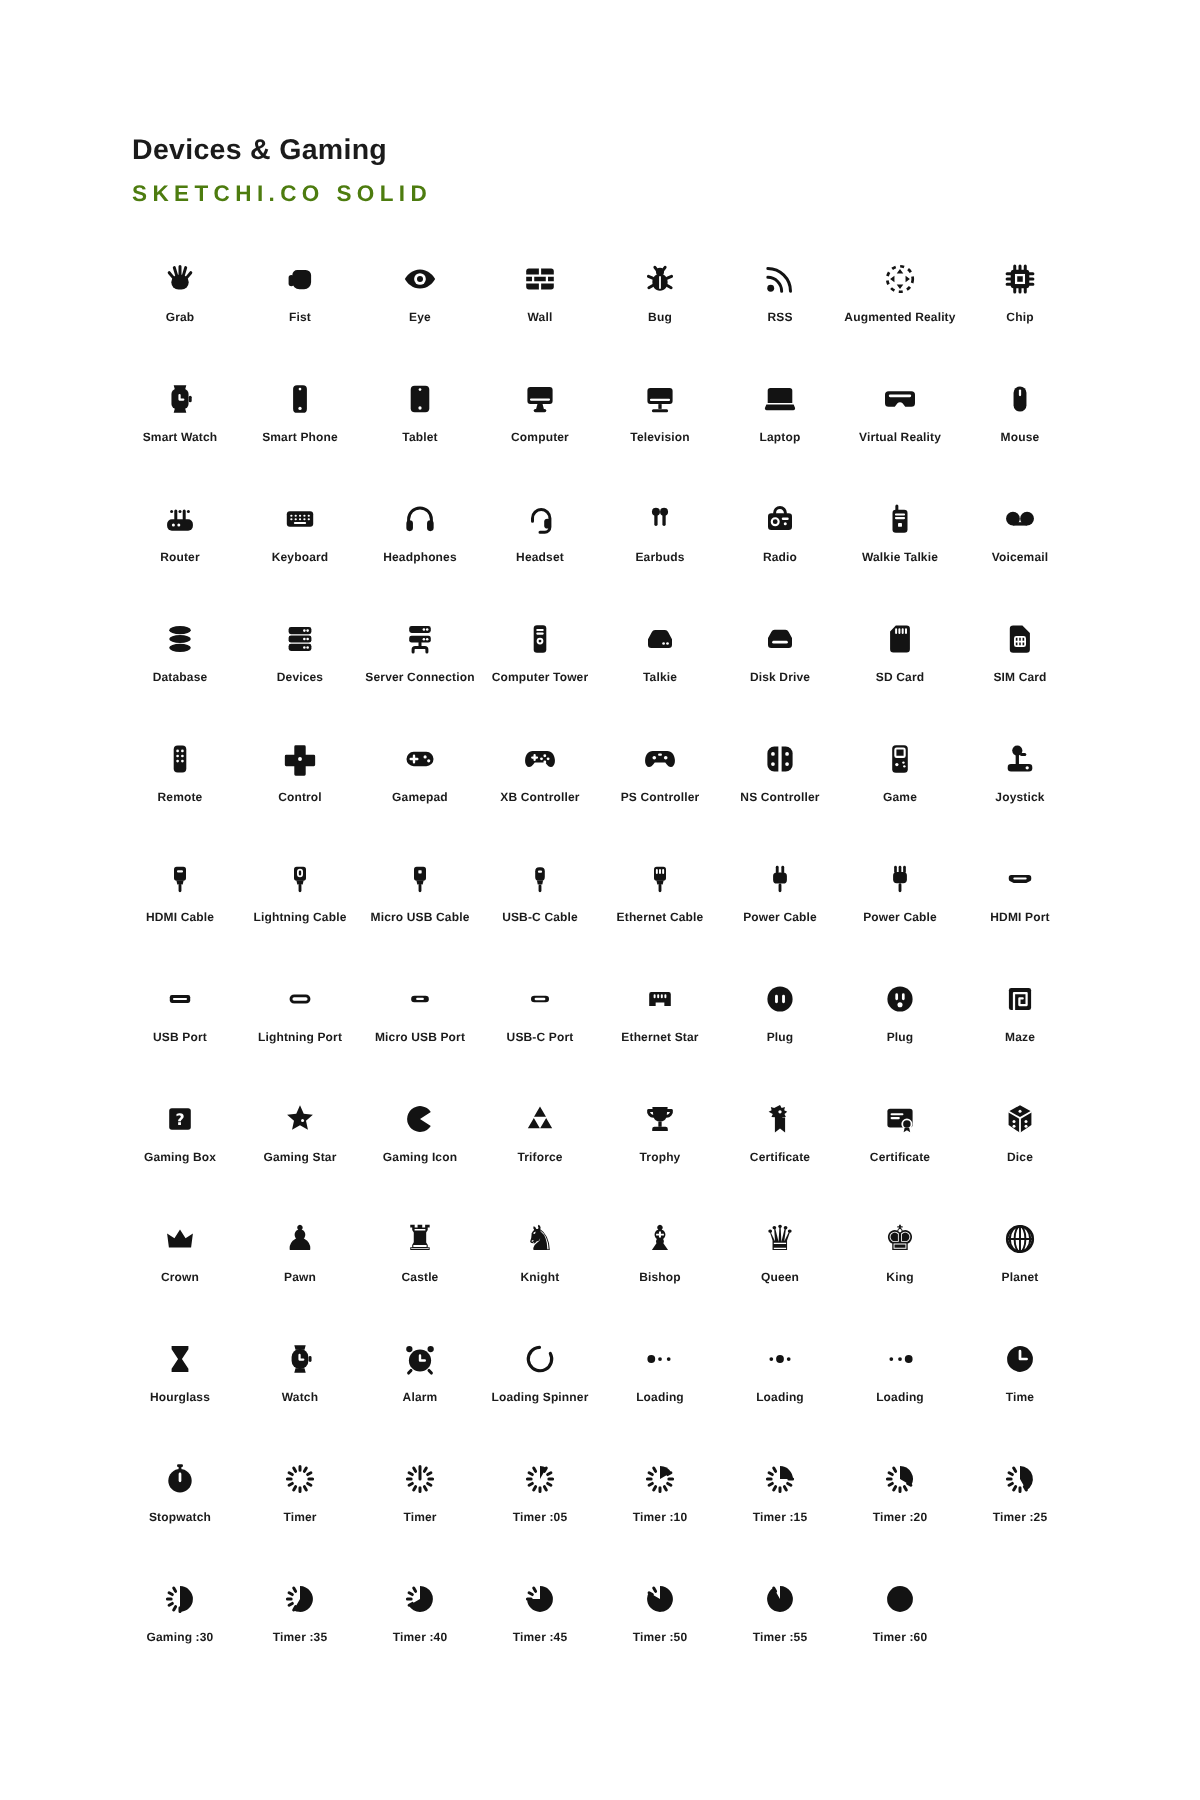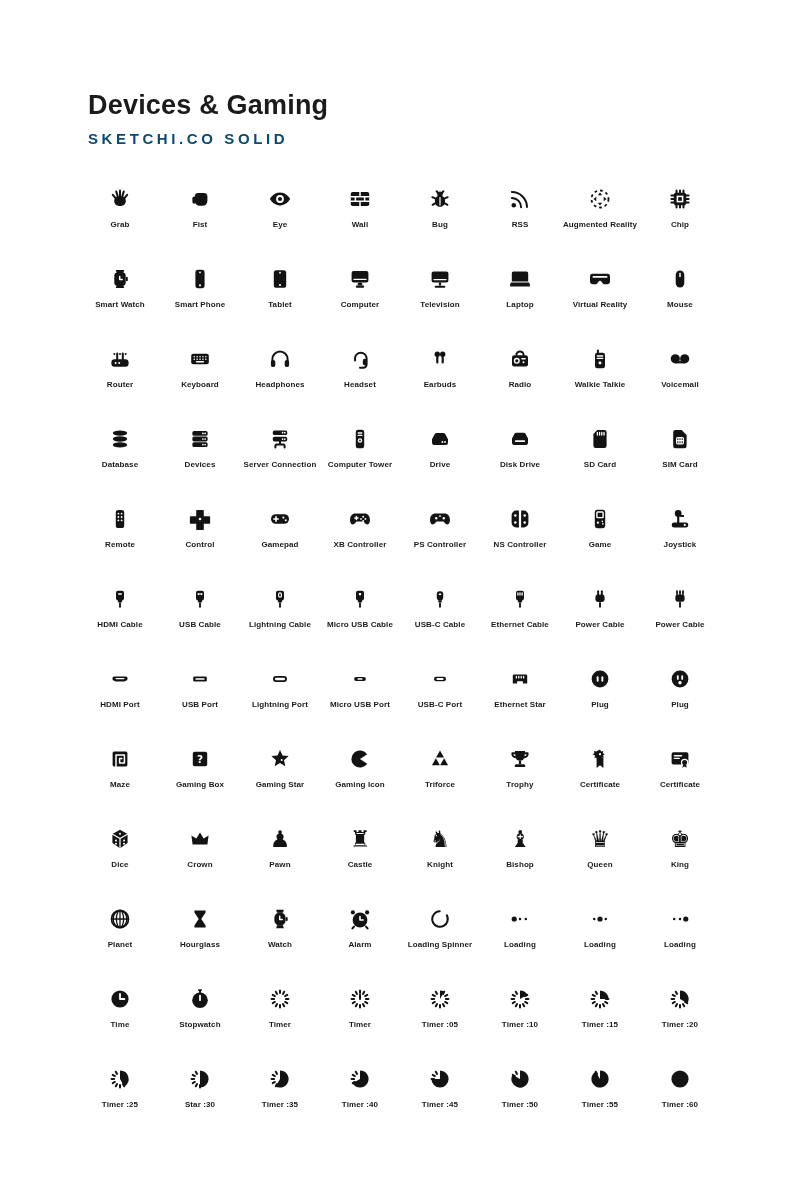--- a/index.html
+++ b/index.html
@@ -1,21 +1,21 @@
 <!DOCTYPE html>
 <html><head>
 <meta charset="utf-8">
 <style>
   html,body{margin:0;padding:0}
   body{width:800px;height:1200px;background:#ffffff;position:relative;
        font-family:"Liberation Sans",sans-serif;color:#1b1b1b;overflow:hidden}
   .header{position:absolute;left:88px;top:90px}
-  .title{font-size:27px;font-weight:800;letter-spacing:.2px;color:#1b1b1b;margin:0}
-  .subtitle{font-size:15px;font-weight:700;letter-spacing:3.6px;color:#0c4a6e;margin-top:9px}
-  .grid{position:absolute;left:80px;top:163px;width:640px;
+  .title{font-size:19px;font-weight:800;letter-spacing:.2px;color:#1b1b1b;margin:0}
+  .subtitle{font-size:15px;font-weight:700;letter-spacing:3.6px;color:#4d7c0f;margin-top:9px}
+  .grid{position:absolute;left:80px;top:150px;width:640px;
         display:grid;grid-template-columns:repeat(8,80px);grid-auto-rows:80px}
   .cell{display:flex;flex-direction:column;align-items:center;padding-top:24px;box-sizing:border-box}
   .glyph{width:24px;height:24px}
   .glyph svg{display:block}
   .label{font-size:8px;font-weight:700;letter-spacing:.1px;margin-top:9px;white-space:nowrap;color:#1b1b1b}
   .chess{display:block;width:24px;height:24px;font-family:"DejaVu Sans",sans-serif;
          font-size:23px;line-height:24px;text-align:center;color:#131313}
   .sk{fill:none;stroke:#131313;stroke-width:2;stroke-linecap:round;stroke-linejoin:round}
   .wf{fill:#fff;stroke:none}
   .wk{fill:none;stroke:#fff;stroke-linecap:round;stroke-linejoin:round}
@@ -328,21 +328,21 @@
       <div class="label">Computer Tower</div>
     </div>
     <div class="cell">
       <div class="glyph">
         <svg viewBox="0 0 24 24" width="24" height="24" fill="#131313">
           <path d="M4 12.2l2.6-4.9A2.4 2.4 0 0 1 8.7 6h6.6a2.4 2.4 0 0 1 2.1 1.3l2.6 4.9v3.6a2.2 2.2 0 0 1-2.2 2.2H6.2A2.2 2.2 0 0 1 4 15.8z"></path>
           <circle class="wf" cx="14.4" cy="15" r=".9"></circle>
           <circle class="wf" cx="17" cy="15" r=".9"></circle>
         </svg>
       </div>
-      <div class="label">Drive</div>
+      <div class="label">Talkie</div>
     </div>
     <div class="cell">
       <div class="glyph">
         <svg viewBox="0 0 24 24" width="24" height="24" fill="#131313">
           <path d="M4 11.4l2.3-4.3a2.4 2.4 0 0 1 2.1-1.3h7.2a2.4 2.4 0 0 1 2.1 1.3l2.3 4.3v4.4a2.2 2.2 0 0 1-2.2 2.2H6.2A2.2 2.2 0 0 1 4 15.8z"></path>
           <rect class="wf" x="6.8" y="13.2" width="10.4" height="1.8" rx=".9"></rect>
         </svg>
       </div>
       <div class="label">Disk Drive</div>
     </div>
@@ -482,32 +482,20 @@
         </svg>
       </div>
       <div class="label">HDMI Cable</div>
     </div>
     <div class="cell">
       <div class="glyph">
         <svg viewBox="0 0 24 24" width="24" height="24" fill="#131313">
           <rect x="8" y="3.8" width="8" height="9.4" rx="1.8"></rect>
           <path d="M9.6 13h4.8l-.6 2.6h-3.6z"></path>
           <rect x="11.05" y="15.4" width="1.9" height="5.4" rx=".95"></rect>
-          <rect class="wf" x="9.7" y="6.1" width="1.9" height="1.9"></rect>
-          <rect class="wf" x="12.4" y="6.1" width="1.9" height="1.9"></rect>
-        </svg>
-      </div>
-      <div class="label">USB Cable</div>
-    </div>
-    <div class="cell">
-      <div class="glyph">
-        <svg viewBox="0 0 24 24" width="24" height="24" fill="#131313">
-          <rect x="8" y="3.8" width="8" height="9.4" rx="1.8"></rect>
-          <path d="M9.6 13h4.8l-.6 2.6h-3.6z"></path>
-          <rect x="11.05" y="15.4" width="1.9" height="5.4" rx=".95"></rect>
           <rect x="10.6" y="5.8" width="2.8" height="4.4" rx="1.4" fill="none" stroke="#fff" stroke-width="1.2"></rect>
         </svg>
       </div>
       <div class="label">Lightning Cable</div>
     </div>
     <div class="cell">
       <div class="glyph">
         <svg viewBox="0 0 24 24" width="24" height="24" fill="#131313">
           <rect x="8" y="3.8" width="8" height="9.4" rx="1.8"></rect>
           <path d="M9.6 13h4.8l-.6 2.6h-3.6z"></path>
@@ -935,21 +923,21 @@
       </div>
       <div class="label">Timer :25</div>
     </div>
     <div class="cell">
       <div class="glyph">
         <svg viewBox="0 0 24 24" width="24" height="24" fill="#131313">
           <path d="M12.00 17.90L12.00 20.40M9.05 17.11L7.80 19.27M6.89 14.95L4.73 16.20M6.10 12.00L3.60 12.00M6.89 9.05L4.73 7.80M9.05 6.89L7.80 4.73" fill="none" stroke="#131313" stroke-width="2" stroke-linecap="round"></path>
           <path d="M12 12L12 3.4A8.6 8.6 0 0 1 12.00 20.60z"></path>
         </svg>
       </div>
-      <div class="label">Star :30</div>
+      <div class="label">Gaming :30</div>
     </div>
     <div class="cell">
       <div class="glyph">
         <svg viewBox="0 0 24 24" width="24" height="24" fill="#131313">
           <path d="M9.05 17.11L7.80 19.27M6.89 14.95L4.73 16.20M6.10 12.00L3.60 12.00M6.89 9.05L4.73 7.80M9.05 6.89L7.80 4.73" fill="none" stroke="#131313" stroke-width="2" stroke-linecap="round"></path>
           <path d="M12 12L12 3.4A8.6 8.6 0 1 1 7.70 19.45z"></path>
         </svg>
       </div>
       <div class="label">Timer :35</div>
     </div>

